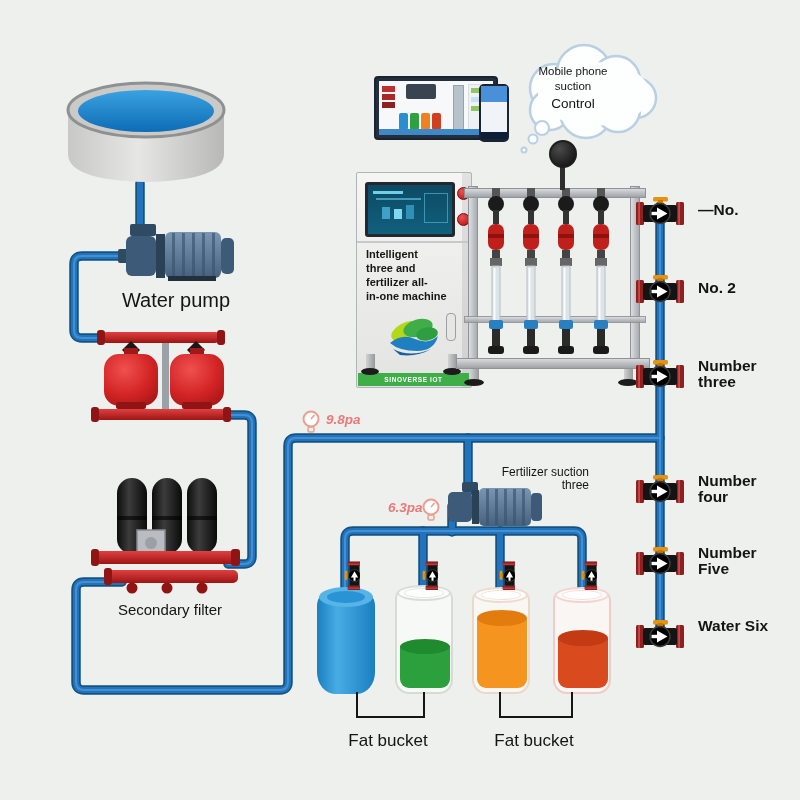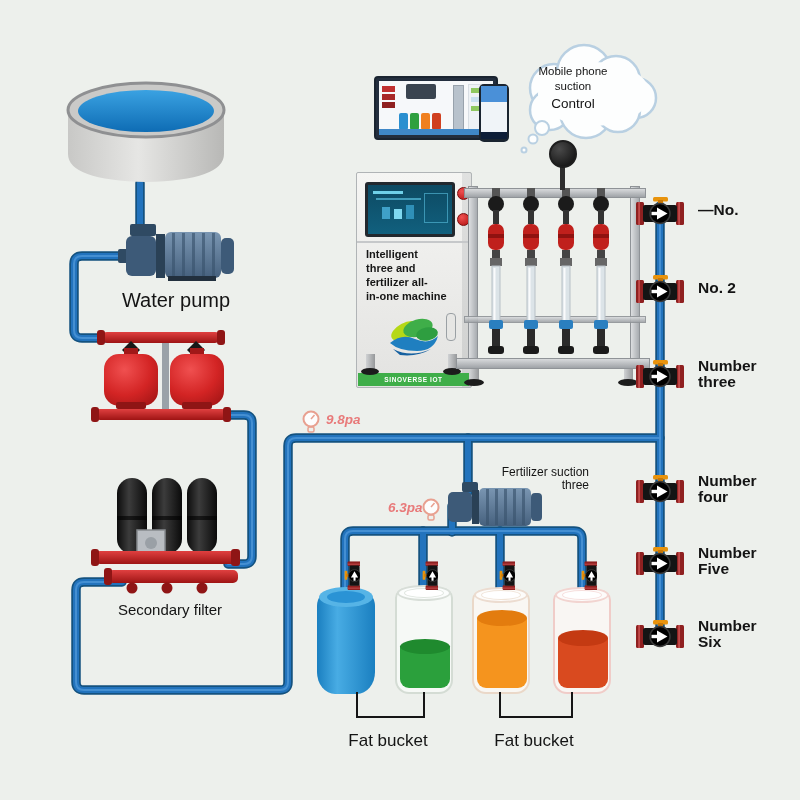--- a/index.html
+++ b/index.html
@@ -373,21 +373,21 @@
     </svg>
   <svg class="abs" style="left:636px;top:620px;z-index:3" width="48" height="30">
       <use href="#valve-right"></use>
     </svg>
 
   <div class="valve-label" style="top:202px">—No.</div>
   <div class="valve-label" style="top:280px">No. 2</div>
   <div class="valve-label" style="top:358px">Number three</div>
   <div class="valve-label" style="top:473px">Number four</div>
   <div class="valve-label" style="top:545px">Number Five</div>
-  <div class="valve-label" style="top:618px">Number Six</div>
+  <div class="valve-label" style="top:618px">Water Six</div>
 
   <svg class="abs" style="left:330px;top:544px;z-index:3" width="30" height="46" viewBox="0 0 30 48">
       <use href="#valve-right" transform="translate(0,48) rotate(-90)"></use>
     </svg>
   <svg class="abs" style="left:408px;top:544px;z-index:3" width="30" height="46" viewBox="0 0 30 48">
       <use href="#valve-right" transform="translate(0,48) rotate(-90)"></use>
     </svg>
   <svg class="abs" style="left:485px;top:544px;z-index:3" width="30" height="46" viewBox="0 0 30 48">
       <use href="#valve-right" transform="translate(0,48) rotate(-90)"></use>
     </svg>

